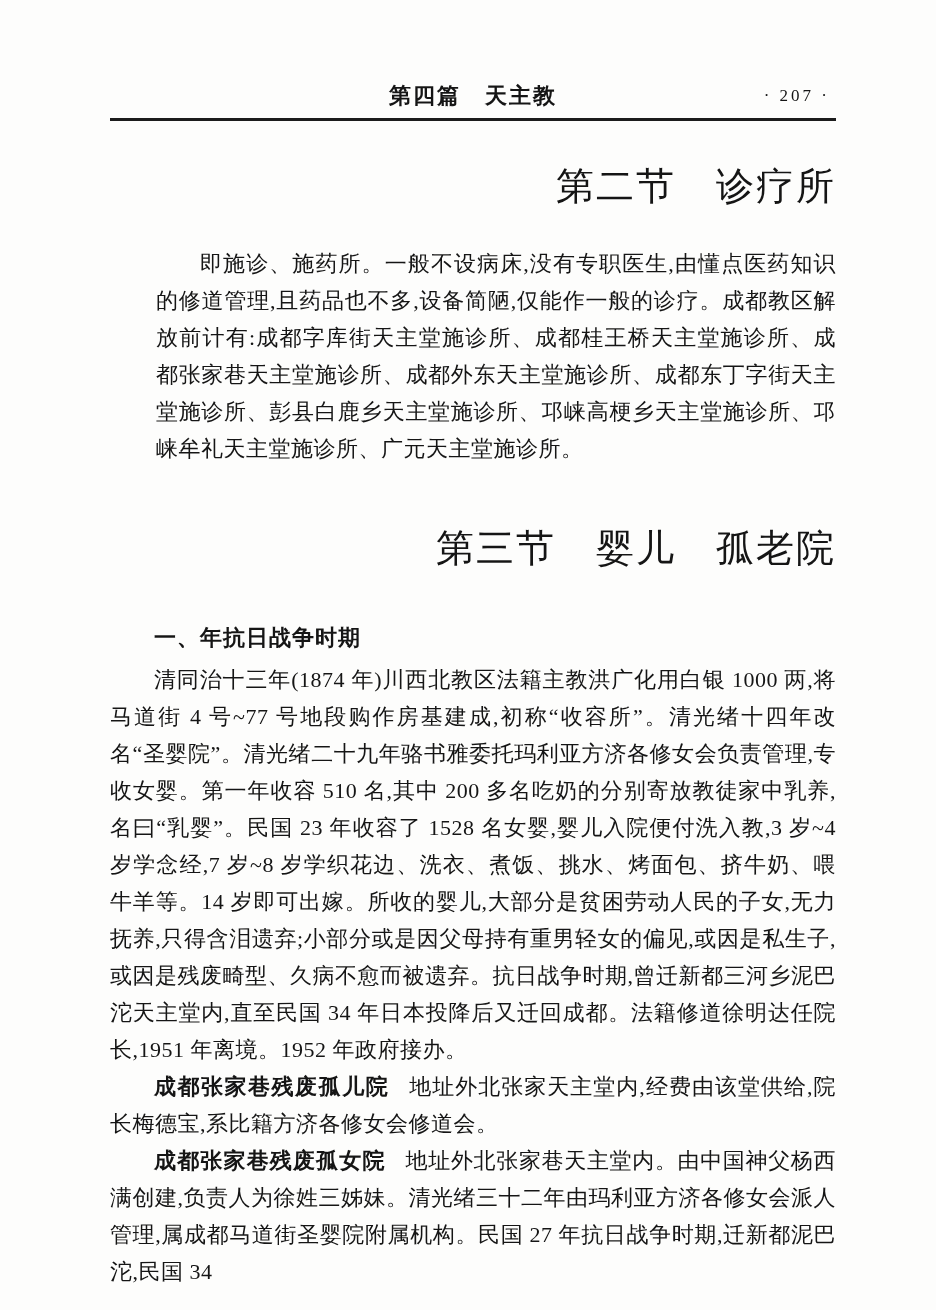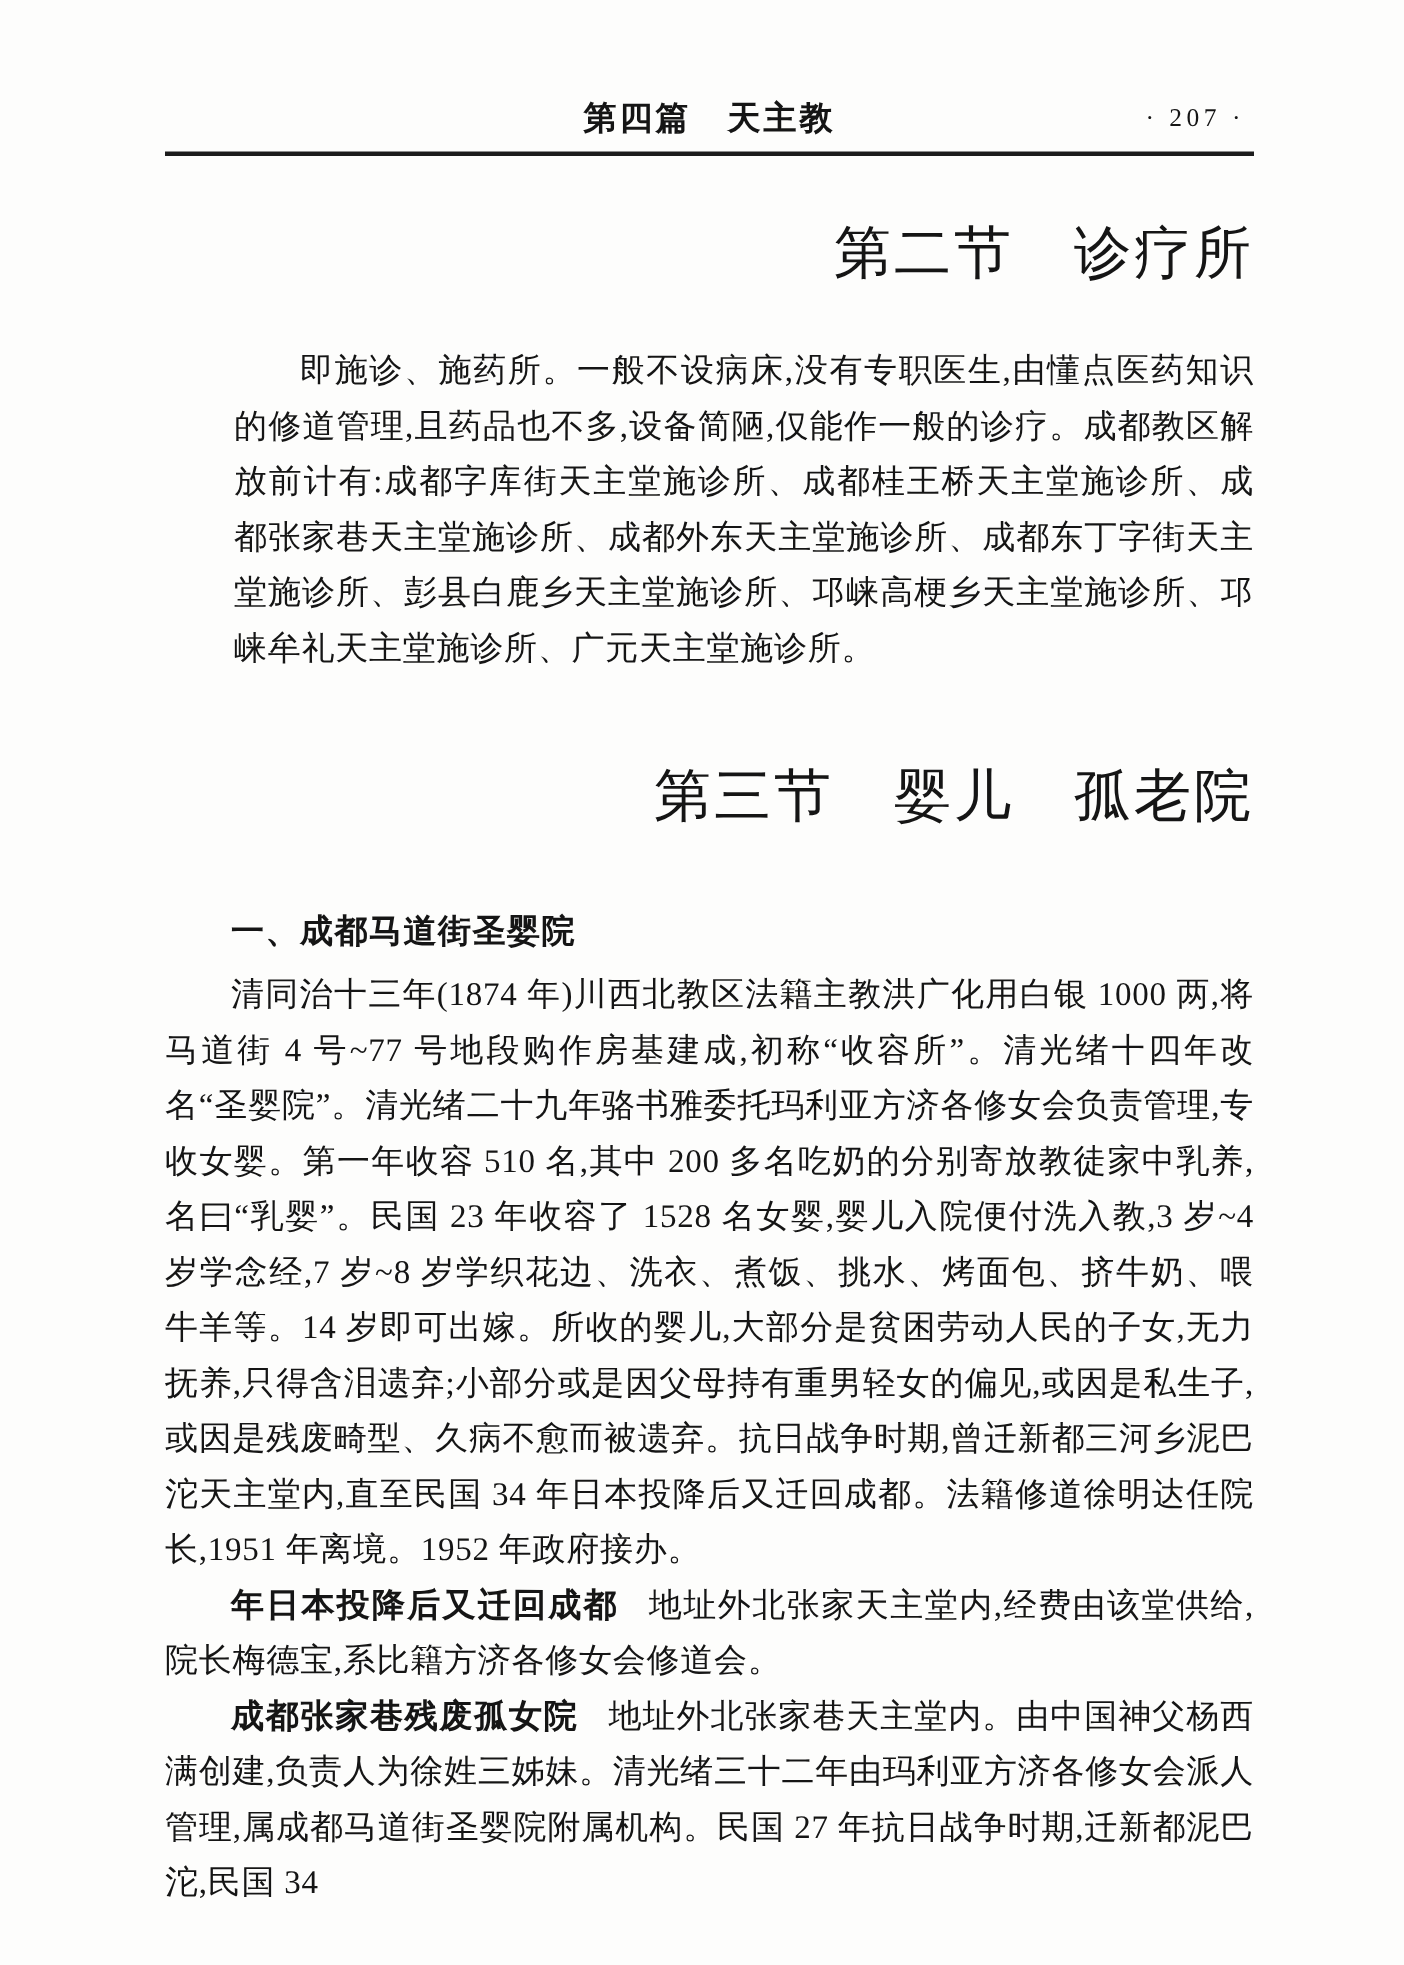--- a/index.html
+++ b/index.html
@@ -19,21 +19,21 @@
     width: 936px;
     height: 1310px;
   }
   .content {
     width: 726px;
     margin-left: 110px;
   }
   
   .page-header {
     position: relative;
-    padding-top: 62px;
+    padding-top: 79px;
     height: 34px;
     font-size: 22px;
     line-height: 34px;
   }
   .chapter {
     position: absolute;
     left: 50%;
     transform: translateX(-50%);
     font-weight: bold;
     letter-spacing: 2px;
@@ -101,23 +101,23 @@
     </div>
 
     <hr class="rule">
 
     <h1 class="section-title">第二节　诊疗所</h1>
 
     <p class="body after-h1">即施诊、施药所。一般不设病床,没有专职医生,由懂点医药知识的修道管理,且药品也不多,设备简陋,仅能作一般的诊疗。成都教区解放前计有:成都字库街天主堂施诊所、成都桂王桥天主堂施诊所、成都张家巷天主堂施诊所、成都外东天主堂施诊所、成都东丁字街天主堂施诊所、彭县白鹿乡天主堂施诊所、邛崃高梗乡天主堂施诊所、邛崃牟礼天主堂施诊所、广元天主堂施诊所。</p>
 
     <h1 class="section-title second">第三节　婴儿　孤老院</h1>
 
-    <h2 class="subsection-title">一、成都马道街圣婴院</h2>
+    <h2 class="subsection-title">一、年抗日战争时期</h2>
 
     <p class="body after-h2">清同治十三年(1874 年)川西北教区法籍主教洪广化用白银 1000 两,将马道街 4 号~77 号地段购作房基建成,初称“收容所”。清光绪十四年改名“圣婴院”。清光绪二十九年骆书雅委托玛利亚方济各修女会负责管理,专收女婴。第一年收容 510 名,其中 200 多名吃奶的分别寄放教徒家中乳养,名曰“乳婴”。民国 23 年收容了 1528 名女婴,婴儿入院便付洗入教,3 岁~4 岁学念经,7 岁~8 岁学织花边、洗衣、煮饭、挑水、烤面包、挤牛奶、喂牛羊等。14 岁即可出嫁。所收的婴儿,大部分是贫困劳动人民的子女,无力抚养,只得含泪遗弃;小部分或是因父母持有重男轻女的偏见,或因是私生子,或因是残废畸型、久病不愈而被遗弃。抗日战争时期,曾迁新都三河乡泥巴沱天主堂内,直至民国 34 年日本投降后又迁回成都。法籍修道徐明达任院长,1951 年离境。1952 年政府接办。</p>
 
 
-    <p class="body"><b class="org-name">年日本投降后又迁回成都</b><span>地址外北张家天主堂内,经费由该堂供给,院长梅德宝,系比籍方济各修女会修道会。</span></p>
+    <p class="body"><b class="org-name">成都张家巷残废孤儿院</b><span>地址外北张家天主堂内,经费由该堂供给,院长梅德宝,系比籍方济各修女会修道会。</span></p>
 
     <p class="body"><b class="org-name">成都张家巷残废孤女院</b><span>地址外北张家巷天主堂内。由中国神父杨西满创建,负责人为徐姓三姊妹。清光绪三十二年由玛利亚方济各修女会派人管理,属成都马道街圣婴院附属机构。民国 27 年抗日战争时期,迁新都泥巴沱,民国 34</span></p>
 
   </div>
 </div>
 
 </body></html>

